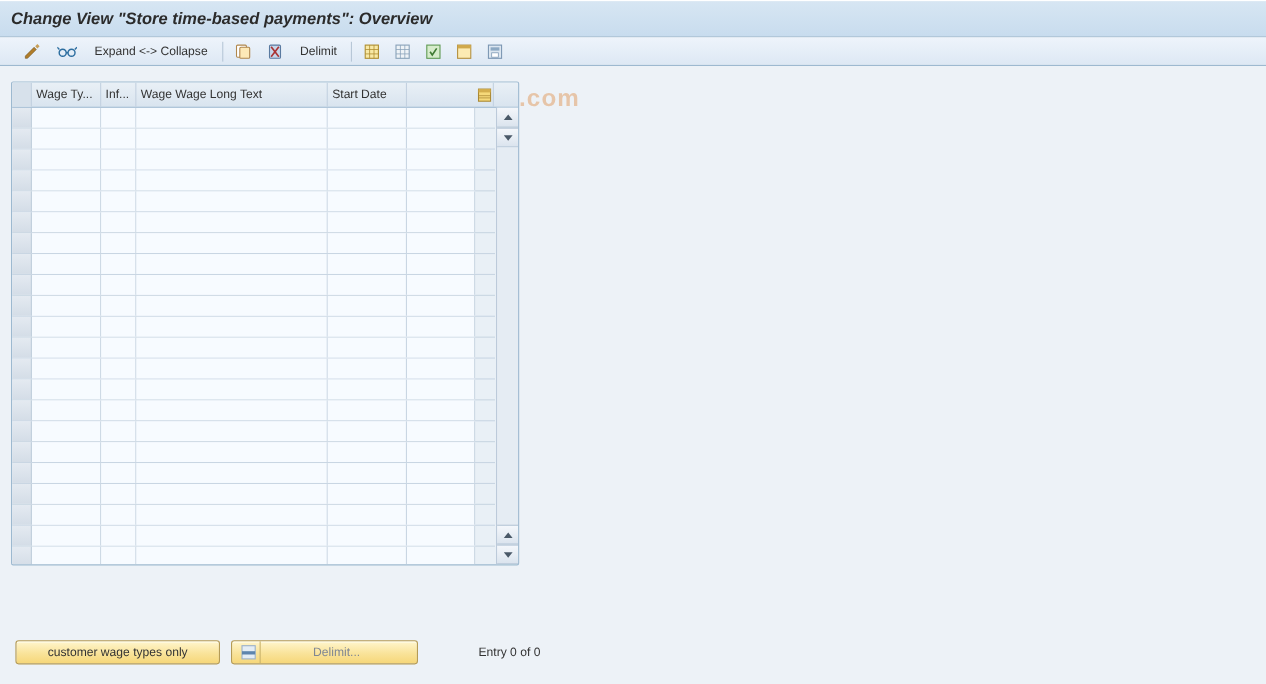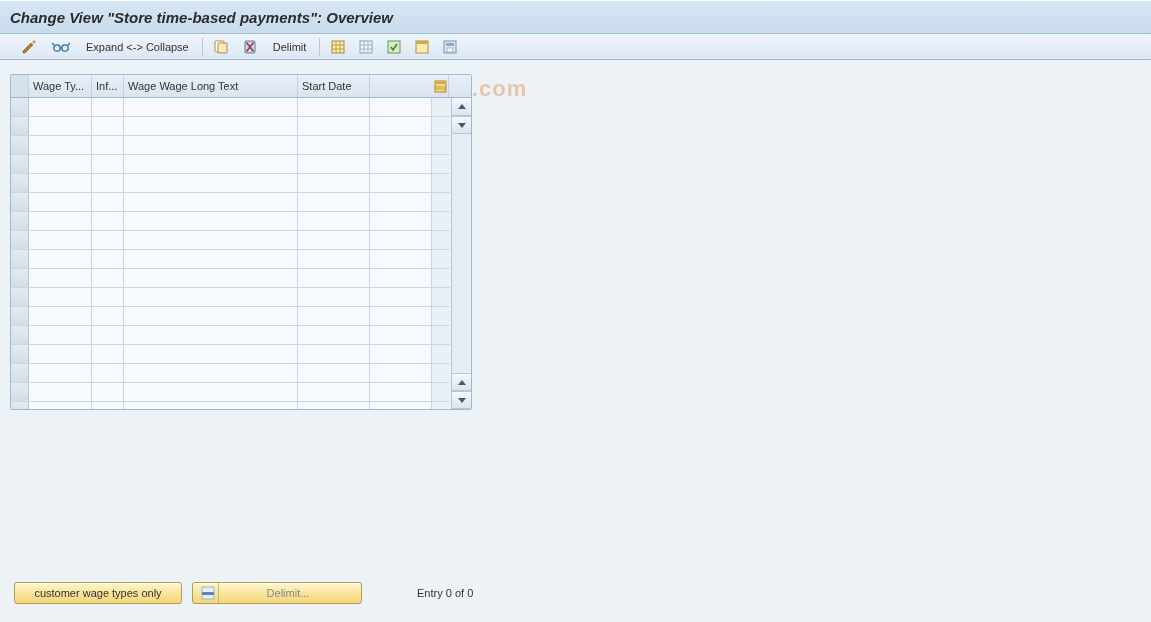--- a/index.html
+++ b/index.html
@@ -75,21 +75,21 @@
     letter-spacing: 1px;
     pointer-events: none;
     user-select: none;
     white-space: nowrap;
   }
 
   
   .tablewrap {
     position: relative;
     width: 462px;
-    height: 336px;
+    height: 440px;
     background: #e9f0f6;
     border: 1px solid #9db9d0;
     border-radius: 2px;
     overflow: hidden;
   }
   .thead {
     display: flex;
     height: 23px;
     background: linear-gradient(#e9f0f6, #d9e4ef);
     border-bottom: 1px solid #9db9d0;
@@ -166,21 +166,21 @@
     height: 22px;
     border: 1px solid #b59b55;
     border-radius: 3px;
     background: linear-gradient(#fff6cd, #f9e39a 55%, #f6d779);
     display: flex; align-items: center; justify-content:center;
     font-size: 11px; color: #333;
     cursor: pointer;
     padding: 0 10px;
     box-shadow: inset 0 1px 0 #fffef2;
   }
-  .sapbtn.wide1 { width: 168px; }
+  .sapbtn.wide1 { width: 186px; }
   .sapbtn.pos {
     width: 170px;
     padding-left: 4px;
     justify-content: flex-start;
     gap: 6px;
     color: #7c869a;
   }
   .sapbtn.pos .icon-slot{
     width:22px;height:100%;display:flex;align-items:center;justify-content:center;
     border-right:1px solid #cbb46c;

